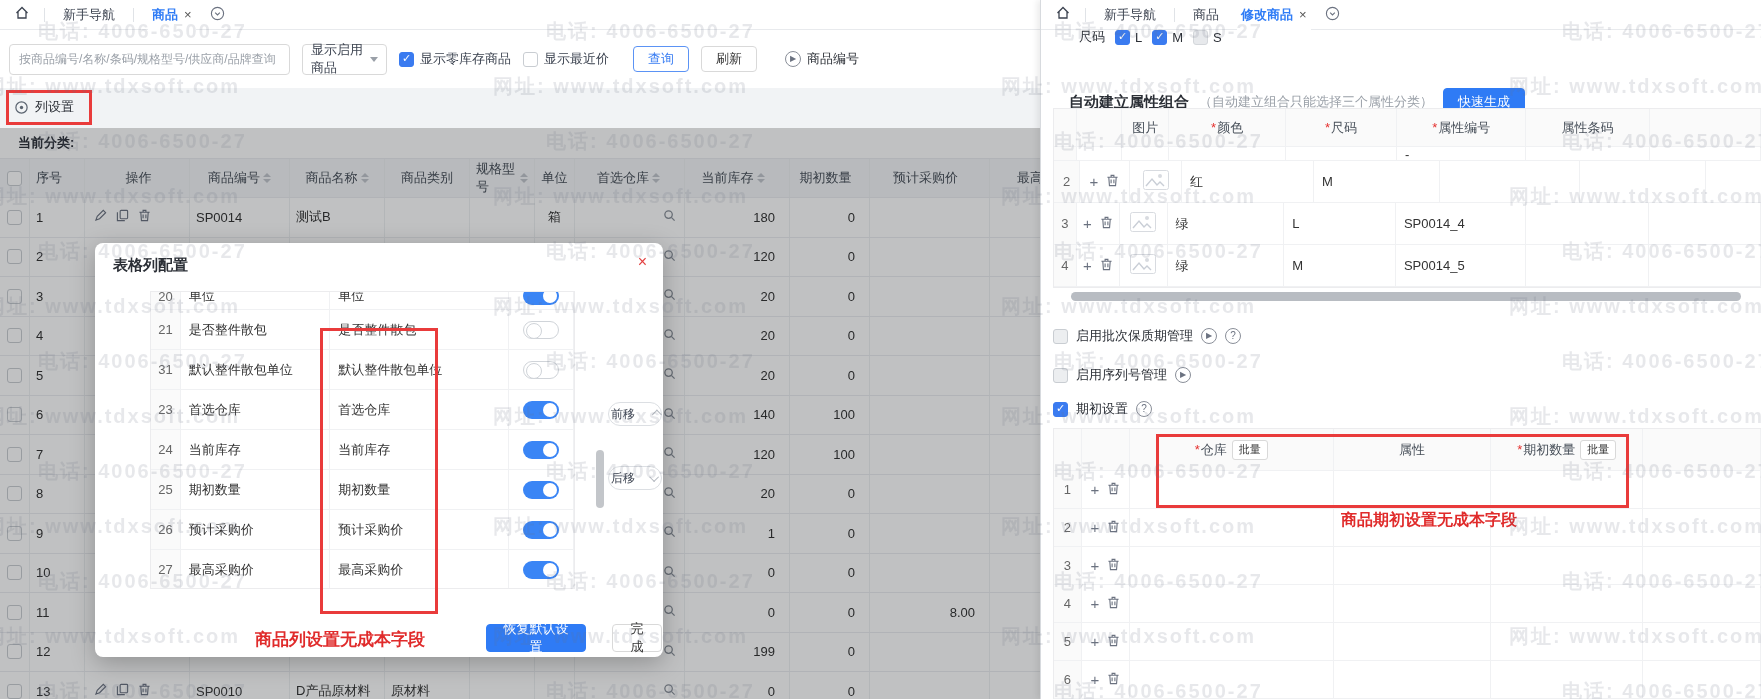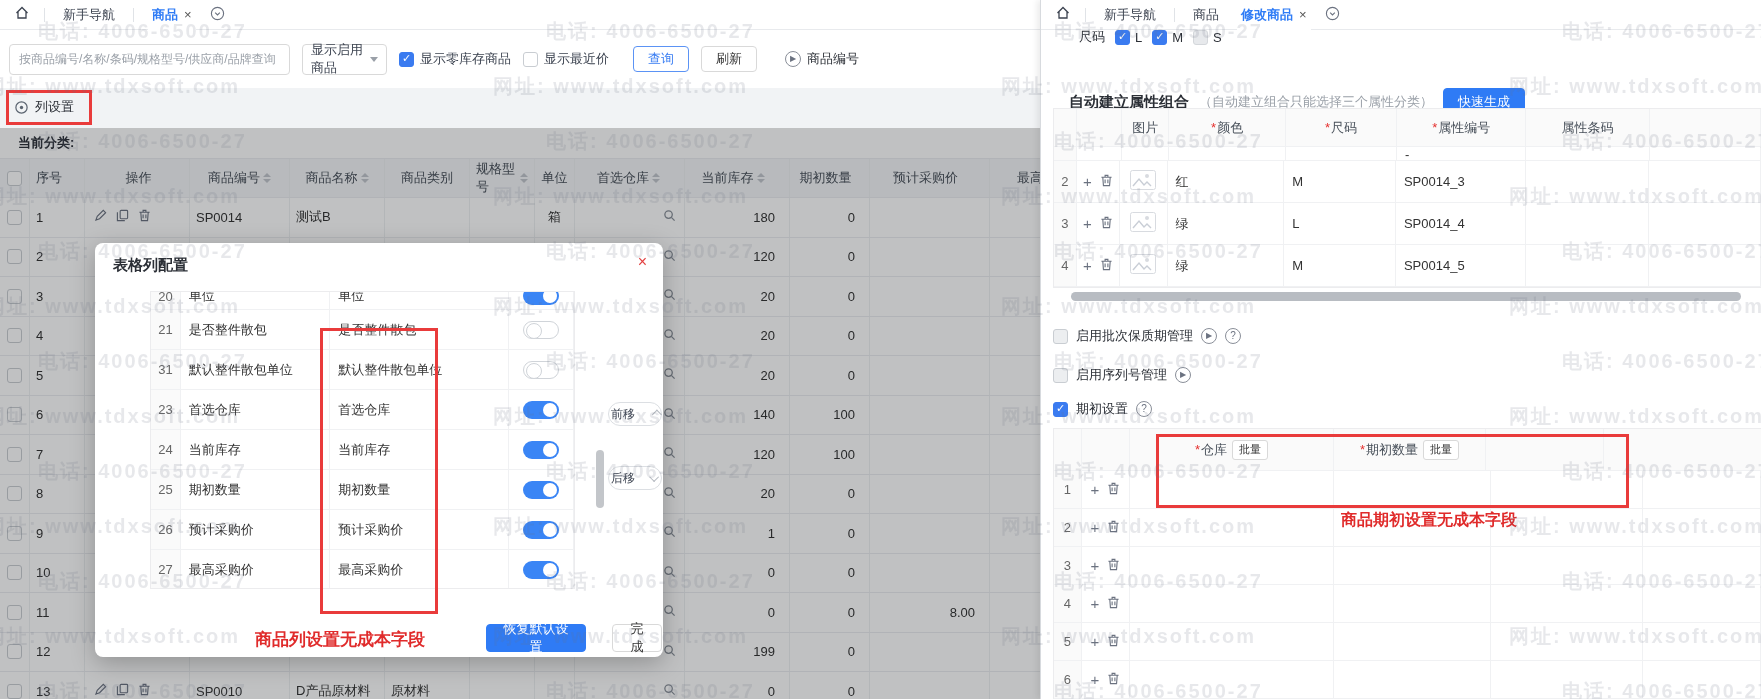--- a/index.html
+++ b/index.html
@@ -756,21 +756,20 @@
           </div>
         <div class="r-cell ac2">
             <span><svg width="26" height="20" viewBox="0 0 26 20">
                 <rect x="0.5" y="0.5" width="25" height="19" rx="2" fill="#fff" stroke="#d8dbe0"></rect>
                 <circle cx="17" cy="6" r="2" fill="#d8dbe0"></circle>
                 <path d="M3 16l6-7 5 6 3-3 4 4" fill="none" stroke="#c9ced6" stroke-width="1.4"></path>
               </svg></span>
           </div>
         <div class="r-cell ac3">红</div>
         <div class="r-cell ac4">M</div>
-        <div class="r-cell ac5">SP0014_3</div>
         <div class="r-cell ac6"></div>
         <div class="r-cell ac7"></div>
       </div>
       <div class="r-row">
         <div class="r-cell ac0 rownum">3</div>
         <div class="r-cell ac1 ops">
             <span class="plus-ic">+</span>
             <span><svg width="13" height="13" viewBox="0 0 14 14">
                 <path d="M1.5 3.5h11M5.5 3V1.5h3V3M3 3.5l.7 9h6.6l.7-9M5.5 6v4M8.5 6v4" fill="none" stroke="#6b7280" stroke-width="1.2"></path>
               </svg></span>
@@ -831,20 +830,23 @@
 
     <div class="rtable init-tbl">
       <div class="r-row head">
         <div class="r-cell ic0 rownum"></div>
         <div class="r-cell ic1"></div>
         <div class="r-cell ic2">
           <span class="req">*</span>
             <span>仓库</span>
           <span class="mini-btn">批量</span>
         </div>
+        <div class="r-cell ic3">
+            <span>属性</span>
+          </div>
         <div class="r-cell ic4">
           <span class="req">*</span>
             <span>期初数量</span>
           <span class="mini-btn">批量</span>
         </div>
         <div class="r-cell ic5"></div>
       </div>
       <div class="r-row">
         <div class="r-cell ic0 rownum">1</div>
         <div class="r-cell ic1 ops">

